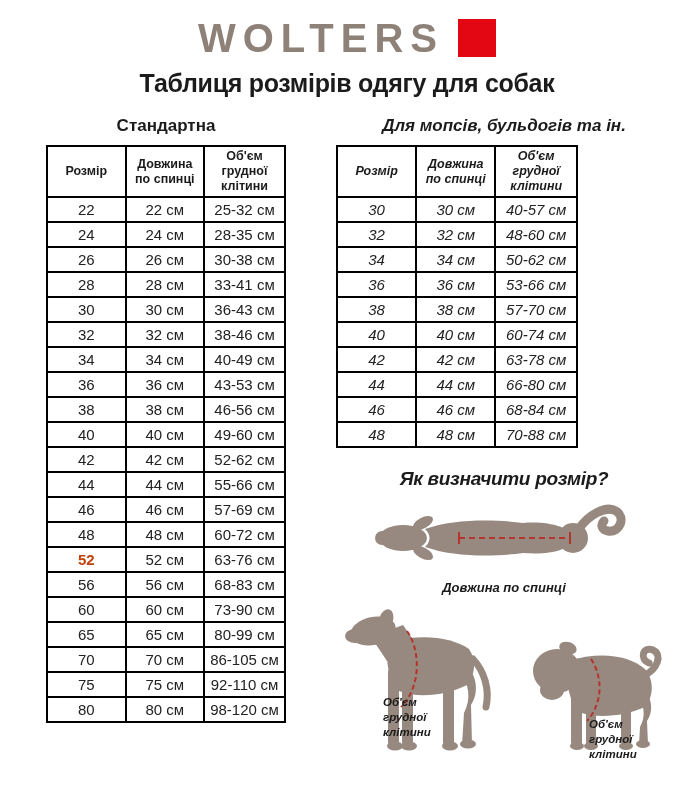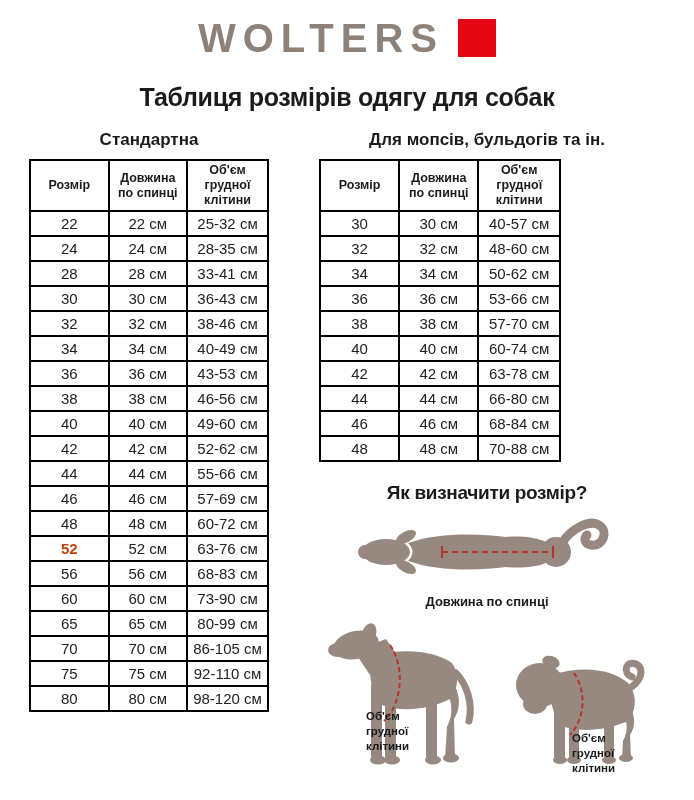--- a/index.html
+++ b/index.html
@@ -4,25 +4,25 @@
 <style>
   * { margin:0; padding:0; box-sizing:border-box; }
   html,body { width:694px; height:800px; background:#fff; overflow:hidden;
               font-family:"Liberation Sans", sans-serif; color:#1b1b1b; }
   .page { width:694px; height:800px; padding-top:14px; }
 
   .logo-row { display:flex; justify-content:center; align-items:center; gap:14px; height:48px; }
   .logo-text { font-size:40px; font-weight:bold; letter-spacing:7px; color:#8d8178; line-height:1; }
   .logo-square { width:38px; height:38px; display:block; }
 
-  .page-title { text-align:center; font-size:25px; font-weight:bold; margin-top:21px; letter-spacing:-0.3px; }
-
-  .content { display:flex; margin-top:18px; padding-left:29px; gap:50px; }
+  .page-title { text-align:center; font-size:25px; font-weight:bold; margin-top:7px; letter-spacing:-0.3px; }
+
+  .content { display:flex; margin-top:18px; padding-left:46px; gap:50px; }
   .col-left { width:240px; }
-  .col-right { width:336px; }
+  .col-right { width:336px;font-style:italic; }
 
   .tbl-title { text-align:center; font-weight:bold; font-size:17px; margin-bottom:9px; }
 
   table.size-table { border-collapse:collapse; width:100%; table-layout:fixed; }
   .size-table th, .size-table td { border:2px solid #000; text-align:center; vertical-align:middle; }
   .size-table th { height:44px; font-size:12.5px; font-weight:bold; line-height:1.2; padding:2px 8px; }
   .size-table td { height:25px; font-size:15px; color:#222; }
   .size-table td.bold { font-weight:bold; color:#c2410c; }
   .size-table col.c1 { width:33%; } .size-table col.c2 { width:33%; } .size-table col.c3 { width:34%; }
 
@@ -71,20 +71,25 @@
         <tbody>
             <tr>
               <td>22</td>
               <td>22 см</td>
               <td>25-32 см</td>
             </tr>
             <tr>
               <td>24</td>
               <td>24 см</td>
               <td>28-35 см</td>
+            </tr>
+            <tr>
+              <td>26</td>
+              <td>26 см</td>
+              <td>30-38 см</td>
             </tr>
             <tr>
               <td>28</td>
               <td>28 см</td>
               <td>33-41 см</td>
             </tr>
             <tr>
               <td>30</td>
               <td>30 см</td>
               <td>36-43 см</td>

